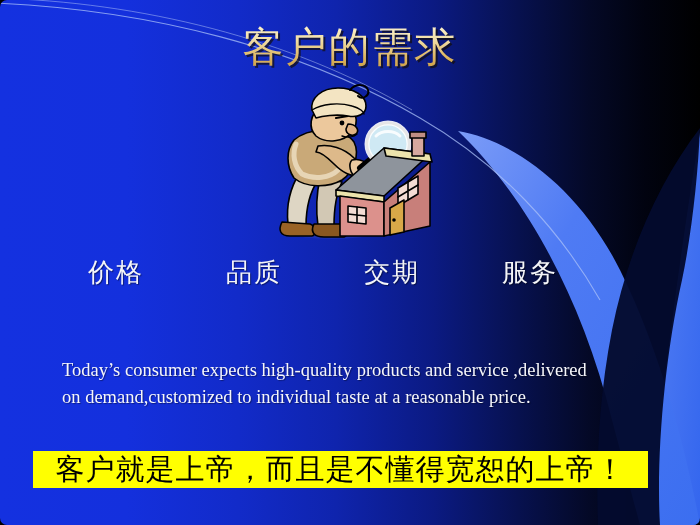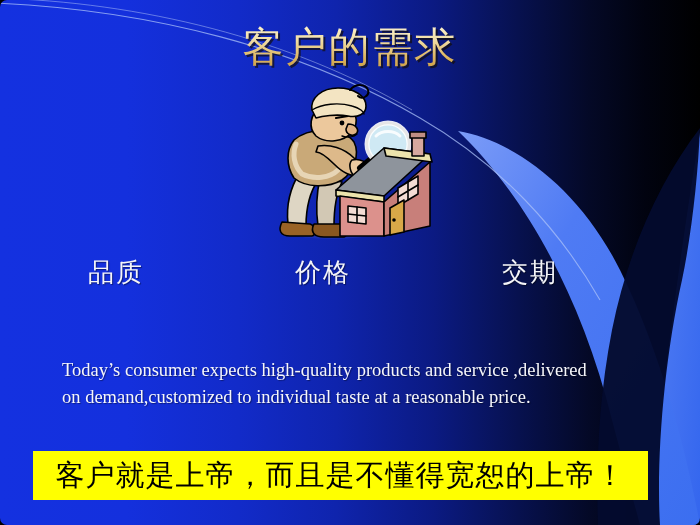--- a/index.html
+++ b/index.html
@@ -100,21 +100,21 @@
     text-shadow: 1px 1px 1px rgba(0,0,0,0.4);
     margin-top: 37px;
   }
 
   
   #banner {
     position: absolute;
     left: 33px;
     top: 451px;
     width: 615px;
-    height: 49px;
+    height: 37px;
     background: #ffff00;
     display: flex;
     align-items: center;
     justify-content: center;
   }
   #banner .banner-text {
     color: #000000;
     font-size: 29px;
     letter-spacing: 1px;
     font-family: "Liberation Serif", "DejaVu Serif", serif;
@@ -231,23 +231,24 @@
 
       <path d="M 126 104 L 146 92 L 146 110 L 126 122 Z" fill="#f3dcd4"></path>
       <path d="M 136 98 L 136 116 M 126 113 L 146 101" stroke="#000" stroke-width="1.6"></path>
 
       <path d="M 118 124 L 132 116 L 132 148 L 118 151 Z" fill="#d8a848"></path>
       <circle cx="122" cy="136" r="1.8" fill="#000" stroke="none"></circle>
     </g>
   </svg>
 
   <div id="keywords">
+    <span class="kw">价格</span>
     <span class="kw">品质</span>
-    <span class="kw">价格</span>
     <span class="kw">交期</span>
+    <span class="kw">服务</span>
   </div>
 
   <div id="body-text">Today’s consumer expects high-quality products and service ,delivered on demand,customized to individual taste at a reasonable price.</div>
 
   <div id="banner">
     <span class="banner-text">客户就是上帝，而且是不懂得宽恕的上帝！</span>
   </div>
 
 </div>
 

